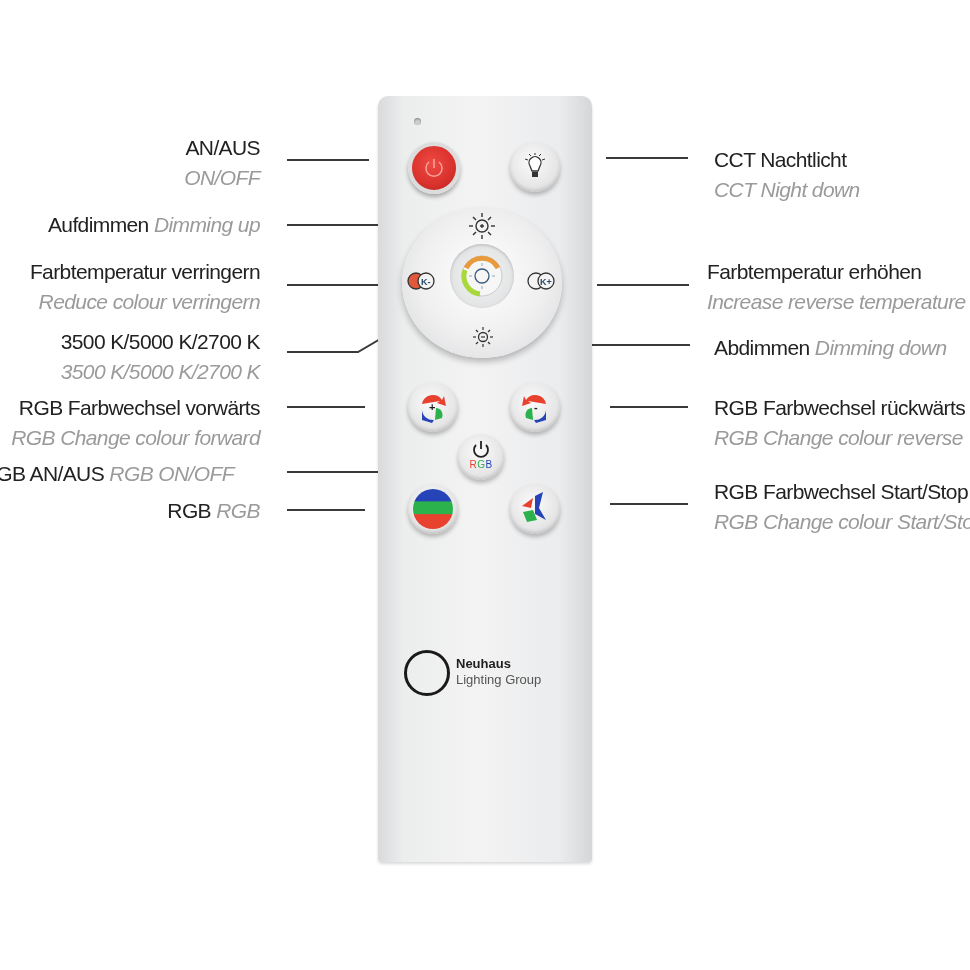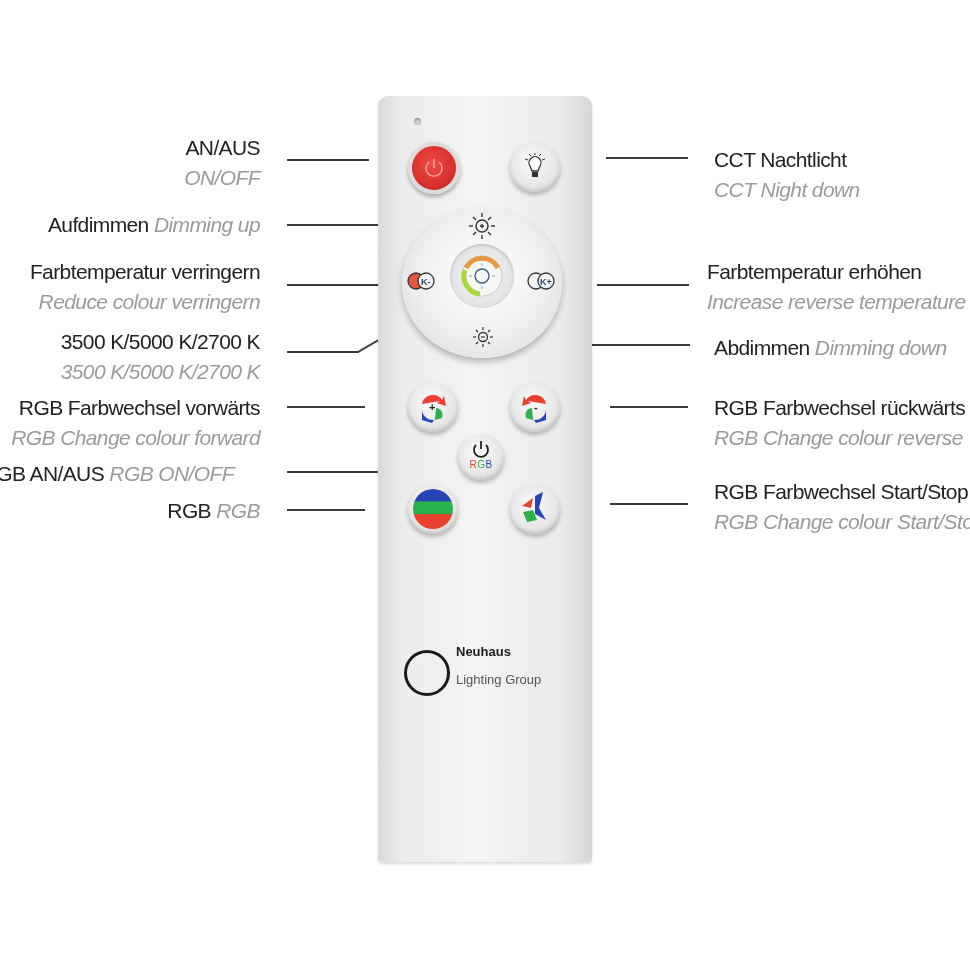--- a/index.html
+++ b/index.html
@@ -15,21 +15,21 @@
   .btn{position:absolute;border-radius:50%;box-sizing:border-box;}
   .btn.white{background:radial-gradient(circle at 45% 40%,#fbfbfb 0%,#e6e6e7 60%,#c4c5c7 100%);box-shadow:0 3px 4px rgba(0,0,0,0.25),inset 0 -2px 3px rgba(0,0,0,0.1);}
   .btn.red{background:radial-gradient(circle at 45% 40%,#ef4a43 0%,#d9312c 60%,#b02420 100%);border:4px solid #dcdcdc;box-shadow:0 3px 4px rgba(0,0,0,0.3);}
   .led{position:absolute;left:36px;top:22px;width:7px;height:7px;border-radius:50%;background:#cfcfcf;box-shadow:inset 0 1px 2px rgba(0,0,0,0.4);}
   #ring{position:absolute;left:24px;top:112px;width:160px;height:150px;border-radius:50%;
     background:radial-gradient(circle at 50% 45%,#ffffff 0%,#efeff0 55%,#d6d7d9 100%);box-shadow:0 4px 6px rgba(0,0,0,0.25);}
   #center{position:absolute;left:48px;top:36px;width:64px;height:64px;border-radius:50%;
     background:radial-gradient(circle,#f7f7f7 0%,#e2e3e4 70%,#c9cacc 100%);box-shadow:inset 0 1px 3px rgba(0,0,0,0.2);}
   .svgico{position:absolute;}
   .logo-circle{position:absolute;left:26px;top:554px;width:40px;height:40px;border:3px solid #1a1a1a;border-radius:50%;}
-  .logo-t1{position:absolute;left:78px;top:548px;font-size:13px;font-weight:bold;color:#1e1e1e;}
+  .logo-t1{position:absolute;left:78px;top:560px;font-size:13px;font-weight:bold;color:#1e1e1e;}
   .logo-t2{position:absolute;left:78px;top:576px;font-size:13px;color:#555;}
 </style>
 </head>
 <body>
 
 <div class="lbl left" style="right:710px;top:133px;">
   <div class="de">AN/AUS</div>
   <div class="en">ON/OFF</div>
 </div>
 <div class="line" style="left:287px;top:159px;width:82px;"></div>

